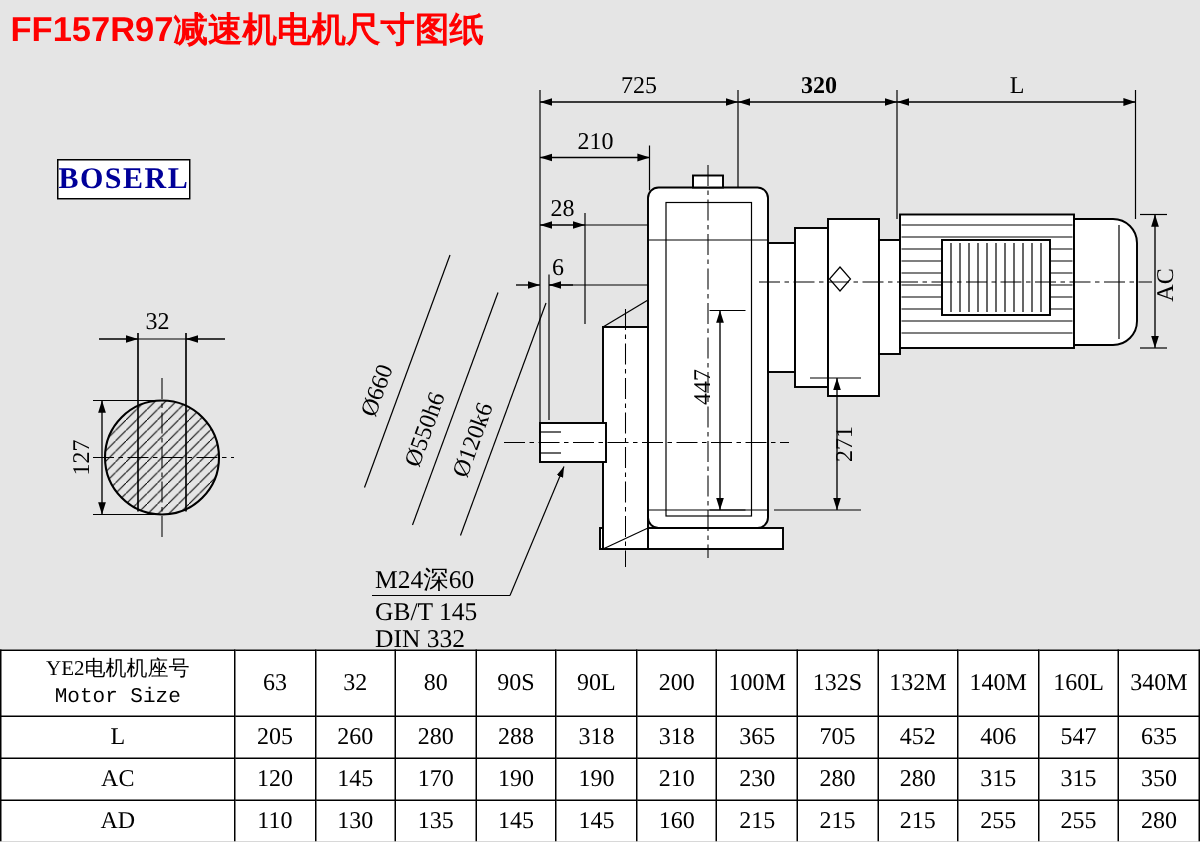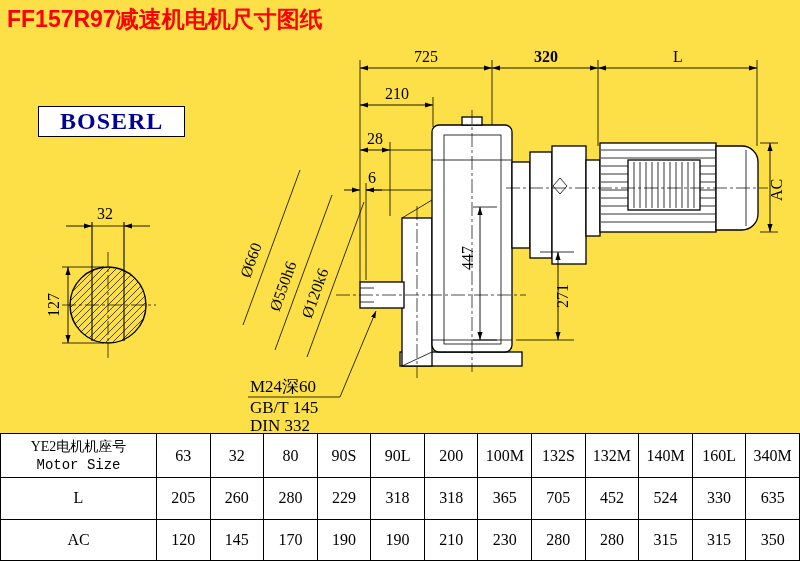--- a/index.html
+++ b/index.html
@@ -1,21 +1,21 @@
 <!DOCTYPE html>
 <html><head>
 <meta charset="utf-8">
 <style>
   html,body{margin:0;padding:0;background:#fff;}
-  .page{position:relative;width:800px;height:561px;background:#fde047;overflow:hidden;
+  .page{position:relative;width:800px;height:561px;background:#e5e5e5;overflow:hidden;
         font-family:"Liberation Serif",serif;}
   .title{position:absolute;left:7px;top:4px;font-family:"Liberation Sans",sans-serif;
          font-size:23px;font-weight:bold;color:#ff0000;white-space:nowrap;}
-  .brand{position:absolute;left:38px;top:106px;border:1px solid #000;padding:1px 21px;
-         font-size:24px;font-weight:bold;color:#000099;letter-spacing:1px;background:#fff;}
+  .brand{position:absolute;left:38px;top:106px;border:1px solid #000;padding:1px 0;
+         font-size:20px;font-weight:bold;color:#000099;letter-spacing:1px;background:#fff;}
   svg.drawing{position:absolute;left:0;top:0;}
   svg .p{fill:#fff;stroke:#000;stroke-width:1.3;}
   svg .t{fill:none;stroke:#000;stroke-width:0.8;}
   svg .d{fill:none;stroke:#000;stroke-width:0.9;}
   svg .cl{fill:none;stroke:#000;stroke-width:0.7;stroke-dasharray:14 3 3 3;}
   svg text{fill:#000;font-family:"Liberation Serif",serif;font-size:16px;text-anchor:middle;}
   svg text.b{font-weight:bold;}
   svg text.note{font-size:17px;text-anchor:start;}
   table.size-table{position:absolute;left:0;top:433px;width:800px;height:128px;
        border-collapse:collapse;table-layout:fixed;background:#fff;}
@@ -210,41 +210,56 @@
           <th>160L</th>
           <th>340M</th>
         </tr>
     </thead>
     <tbody id="tbl-body">
         <tr>
           <td>L</td>
           <td>205</td>
           <td>260</td>
           <td>280</td>
-          <td>229</td>
+          <td>288</td>
           <td>318</td>
           <td>318</td>
           <td>365</td>
           <td>705</td>
           <td>452</td>
-          <td>524</td>
-          <td>330</td>
+          <td>406</td>
+          <td>547</td>
           <td>635</td>
         </tr>
         <tr>
           <td>AC</td>
           <td>120</td>
           <td>145</td>
           <td>170</td>
           <td>190</td>
           <td>190</td>
           <td>210</td>
           <td>230</td>
           <td>280</td>
           <td>280</td>
           <td>315</td>
           <td>315</td>
           <td>350</td>
         </tr>
+        <tr>
+          <td>AD</td>
+          <td>110</td>
+          <td>130</td>
+          <td>135</td>
+          <td>145</td>
+          <td>145</td>
+          <td>160</td>
+          <td>215</td>
+          <td>215</td>
+          <td>215</td>
+          <td>255</td>
+          <td>255</td>
+          <td>280</td>
+        </tr>
       </tbody>
   </table>
 
 </div>
 
 </body></html>

